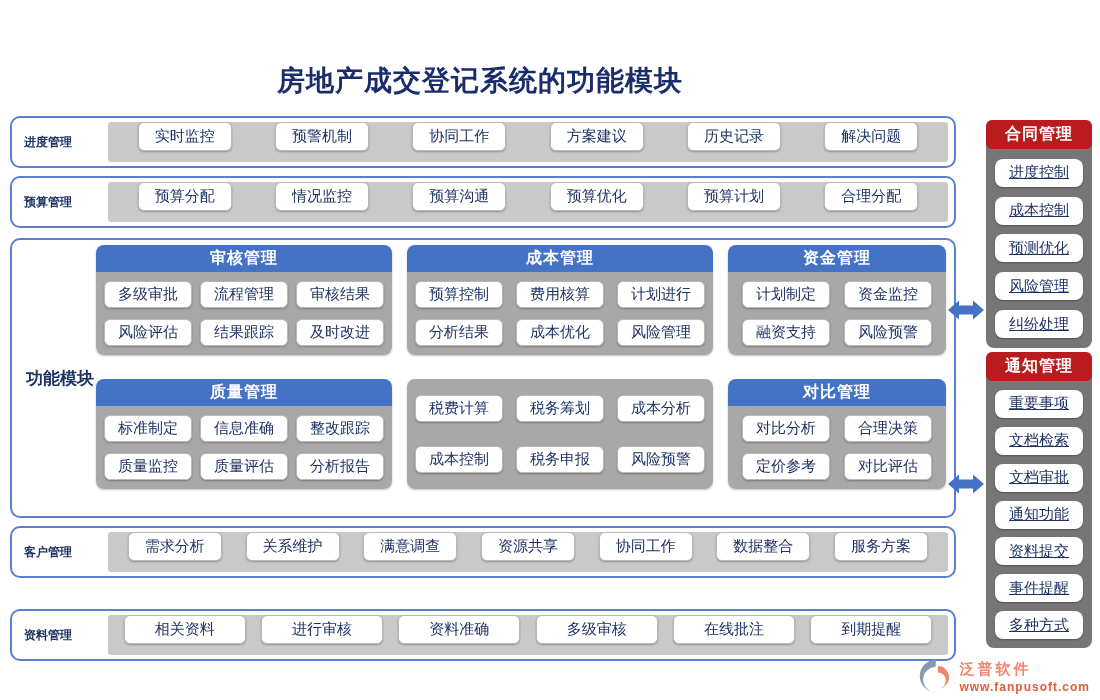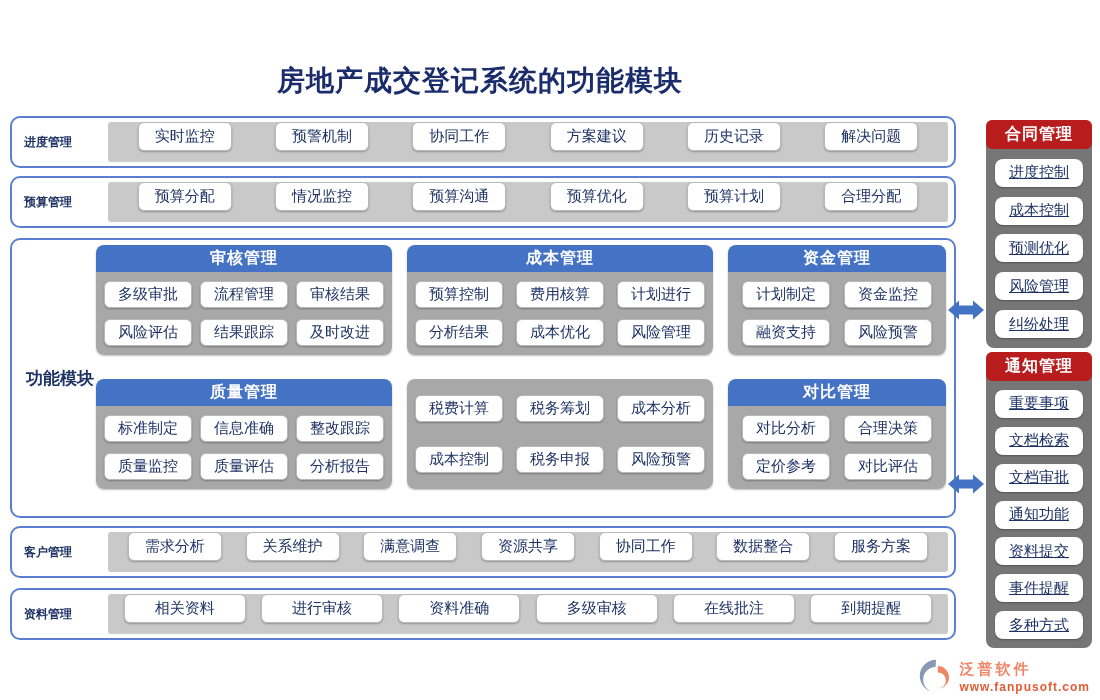--- a/index.html
+++ b/index.html
@@ -207,21 +207,21 @@
         <div class="chip">需求分析</div>
         <div class="chip">关系维护</div>
         <div class="chip">满意调查</div>
         <div class="chip">资源共享</div>
         <div class="chip">协同工作</div>
         <div class="chip">数据整合</div>
         <div class="chip">服务方案</div>
       </div>
   </div>
 
-  <div class="mrow" style="top:588px">
+  <div class="mrow" style="top:609px">
     <div class="mrow-label">资料管理</div>
     <div class="mrow-bar">
         <div class="chip wide">相关资料</div>
         <div class="chip wide">进行审核</div>
         <div class="chip wide">资料准确</div>
         <div class="chip wide">多级审核</div>
         <div class="chip wide">在线批注</div>
         <div class="chip wide">到期提醒</div>
       </div>
   </div>

